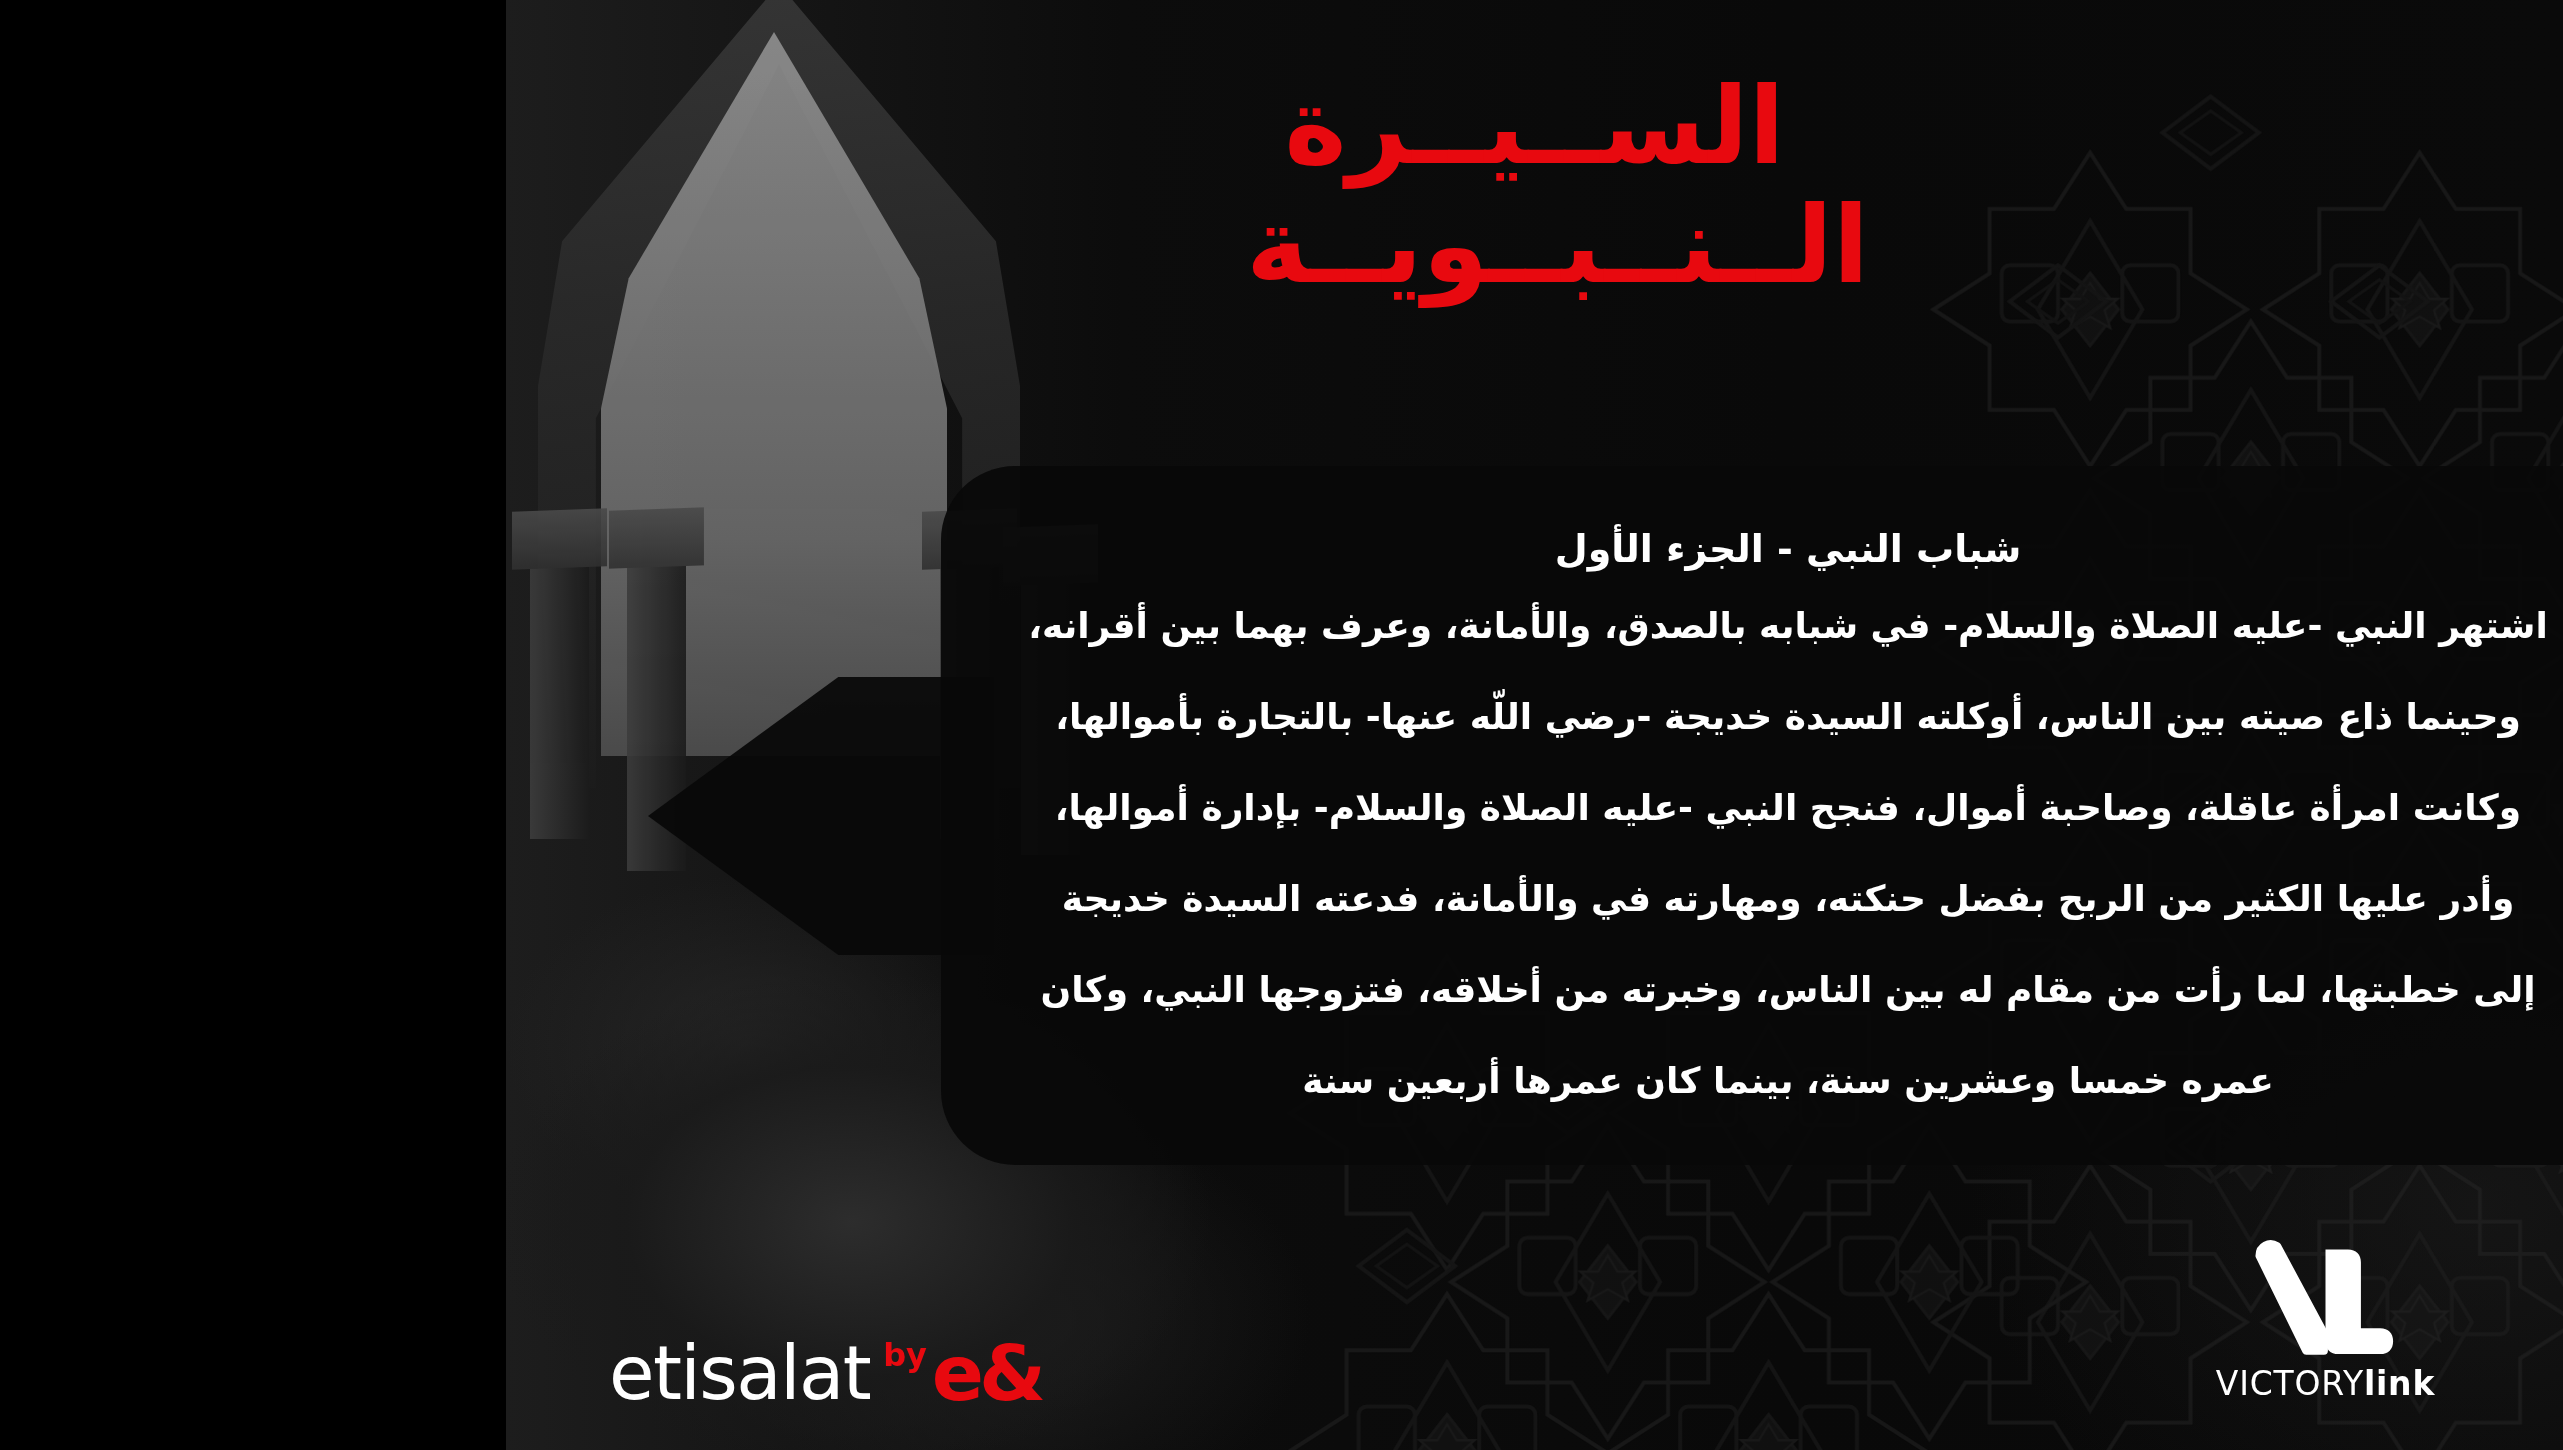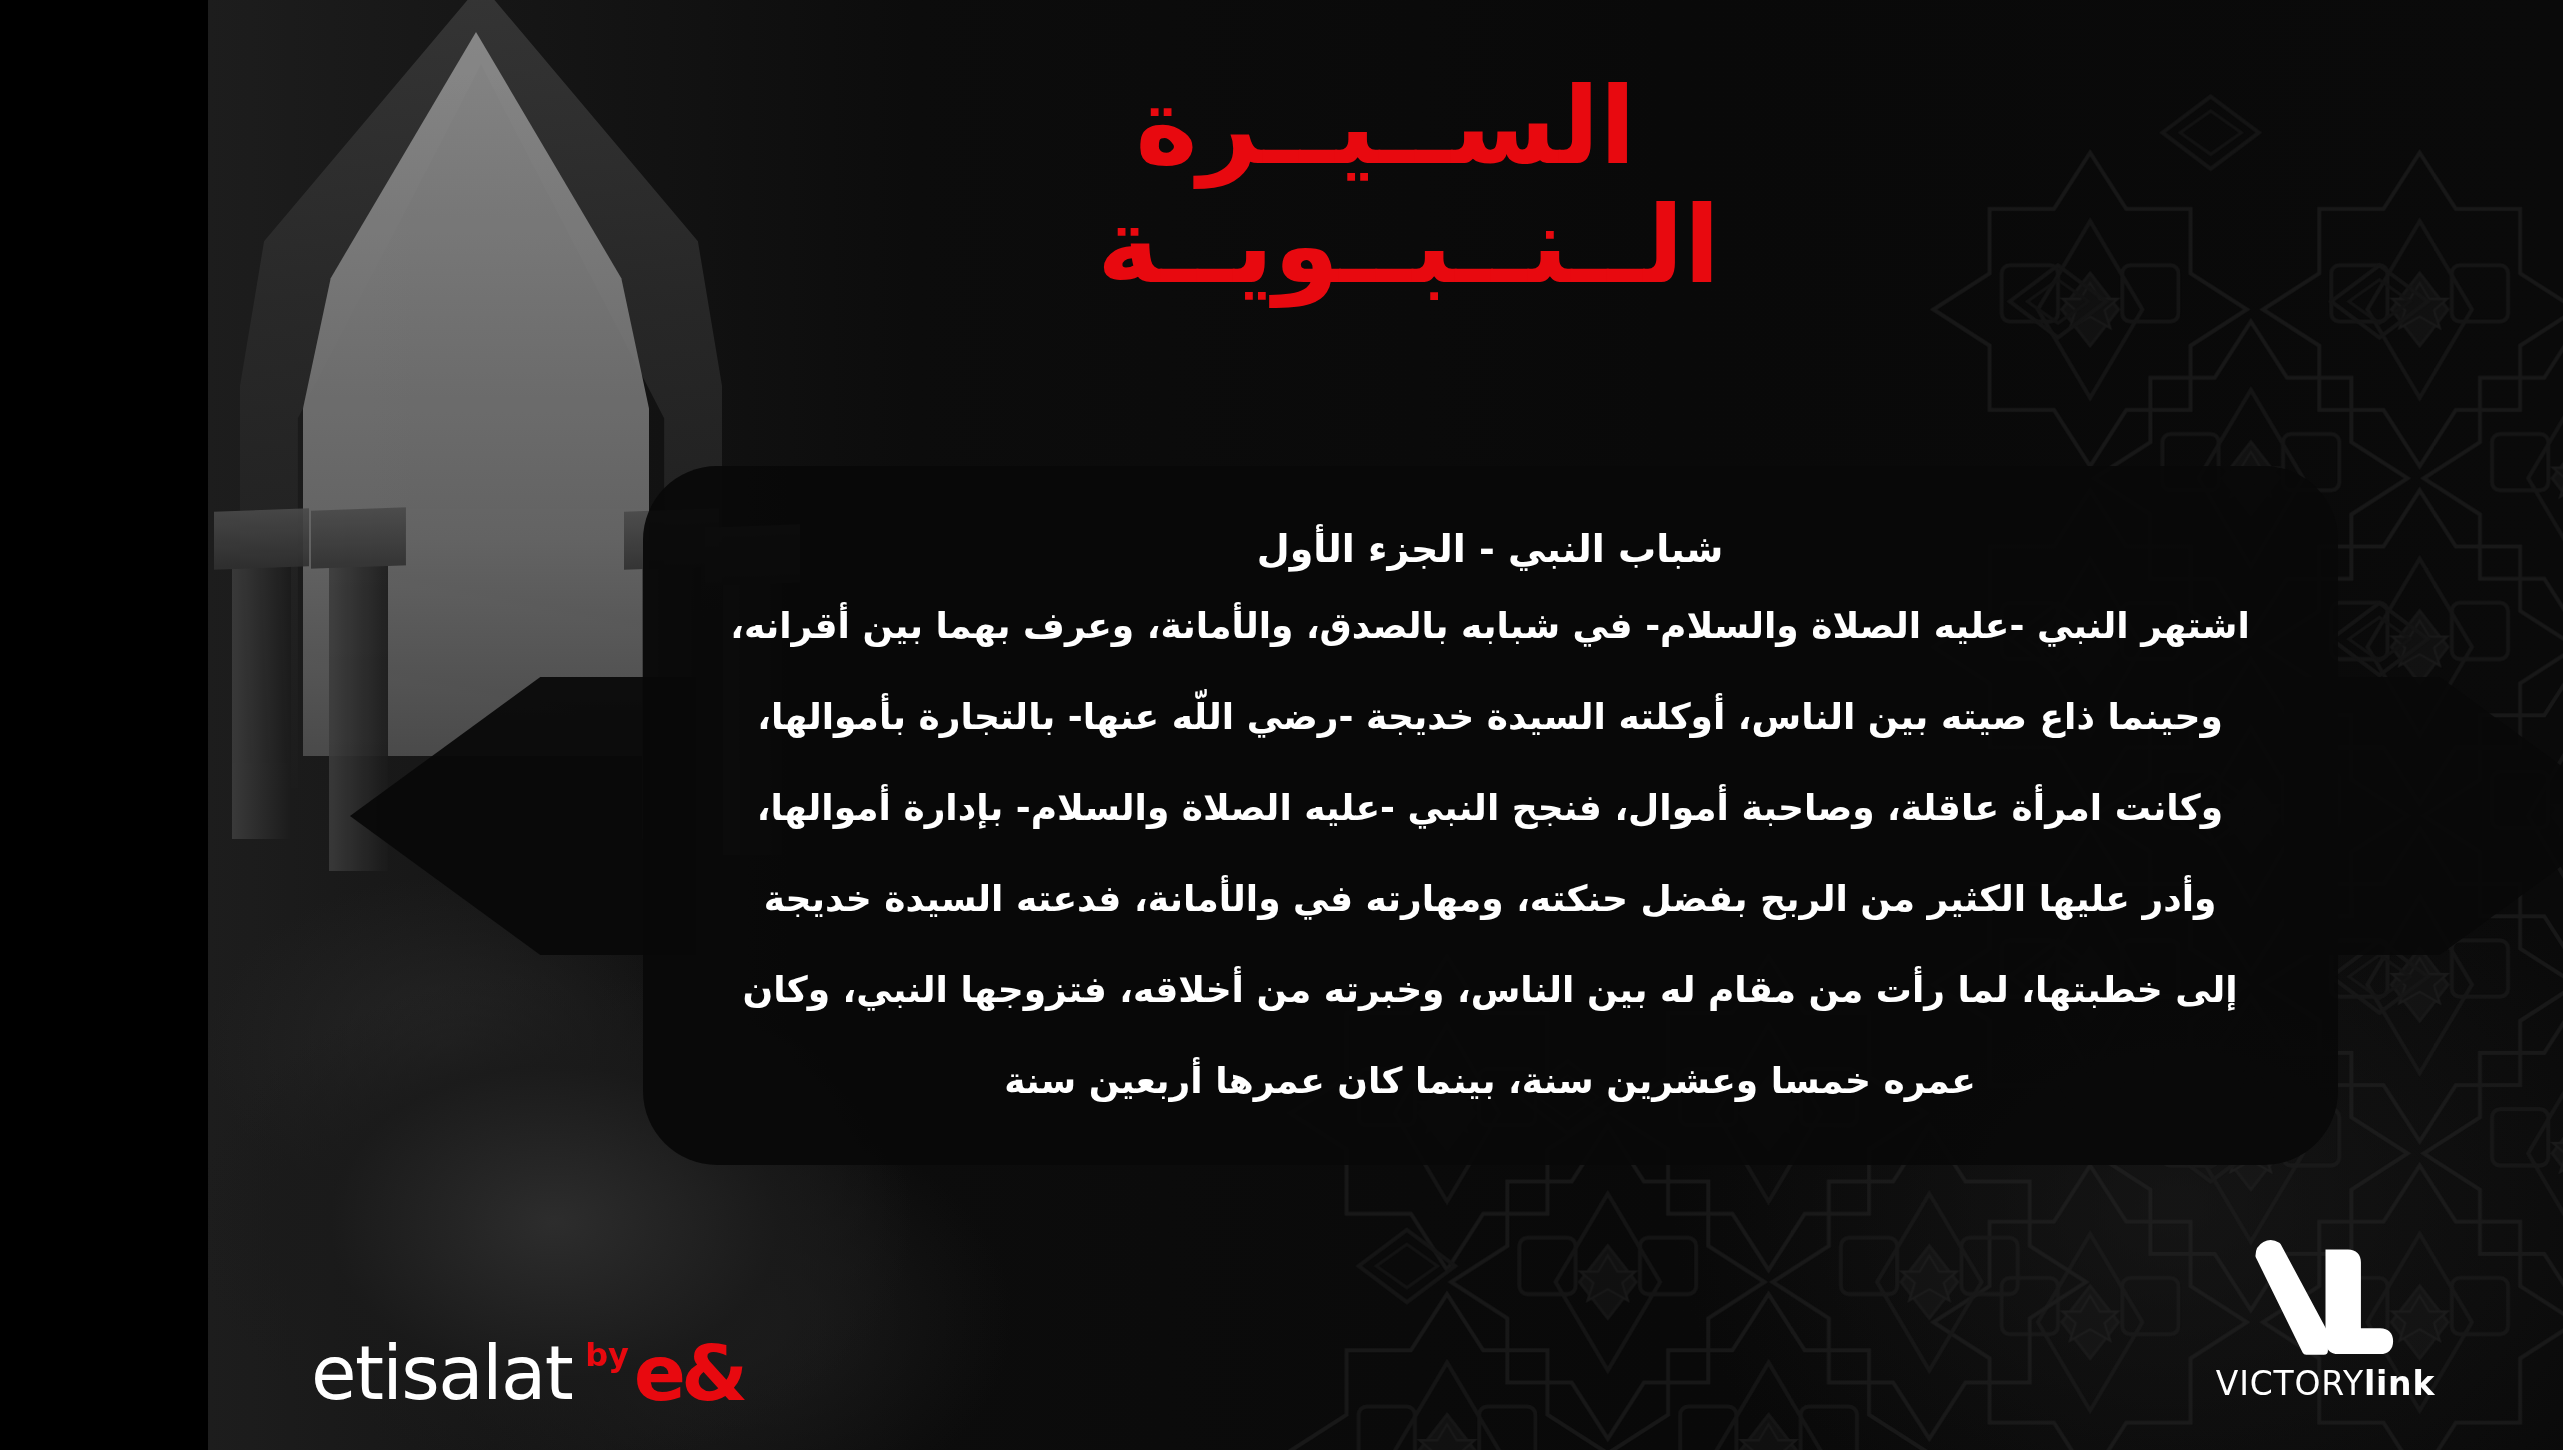--- a/index.html
+++ b/index.html
@@ -1,21 +1,21 @@
 <!DOCTYPE html>
 <html lang="ar" dir="rtl" style="font-size:13px"><head>
 <meta charset="utf-8">
 <title>السيرة النبوية</title>
 <style>
   html,body{margin:0;padding:0;background:#000;}
   *{box-sizing:border-box;}
 
   #stage{
     position:relative;
-    width:2355px;
+    width:2057px;
     height:1450px;
     overflow:hidden;
     background:#0b0b0b;
     font-family:"DejaVu Sans","Liberation Sans",sans-serif;
   }
 
   
   .bg-photo{
     position:absolute; inset:0;
     background:

